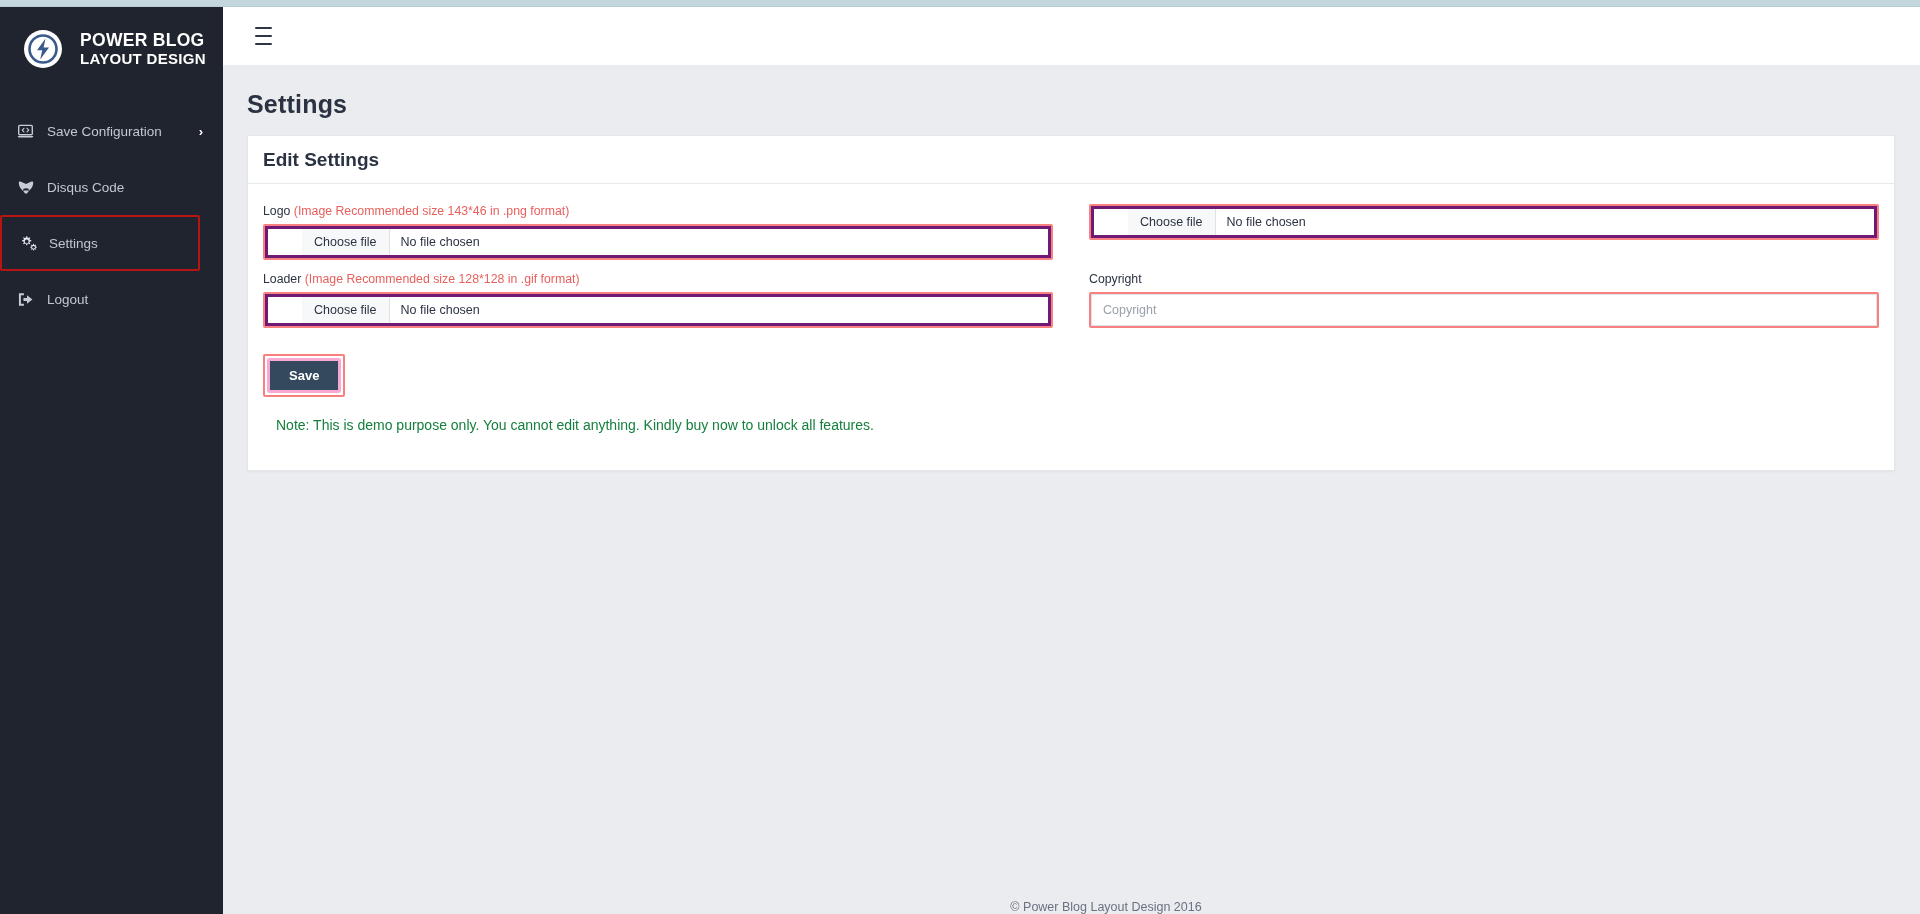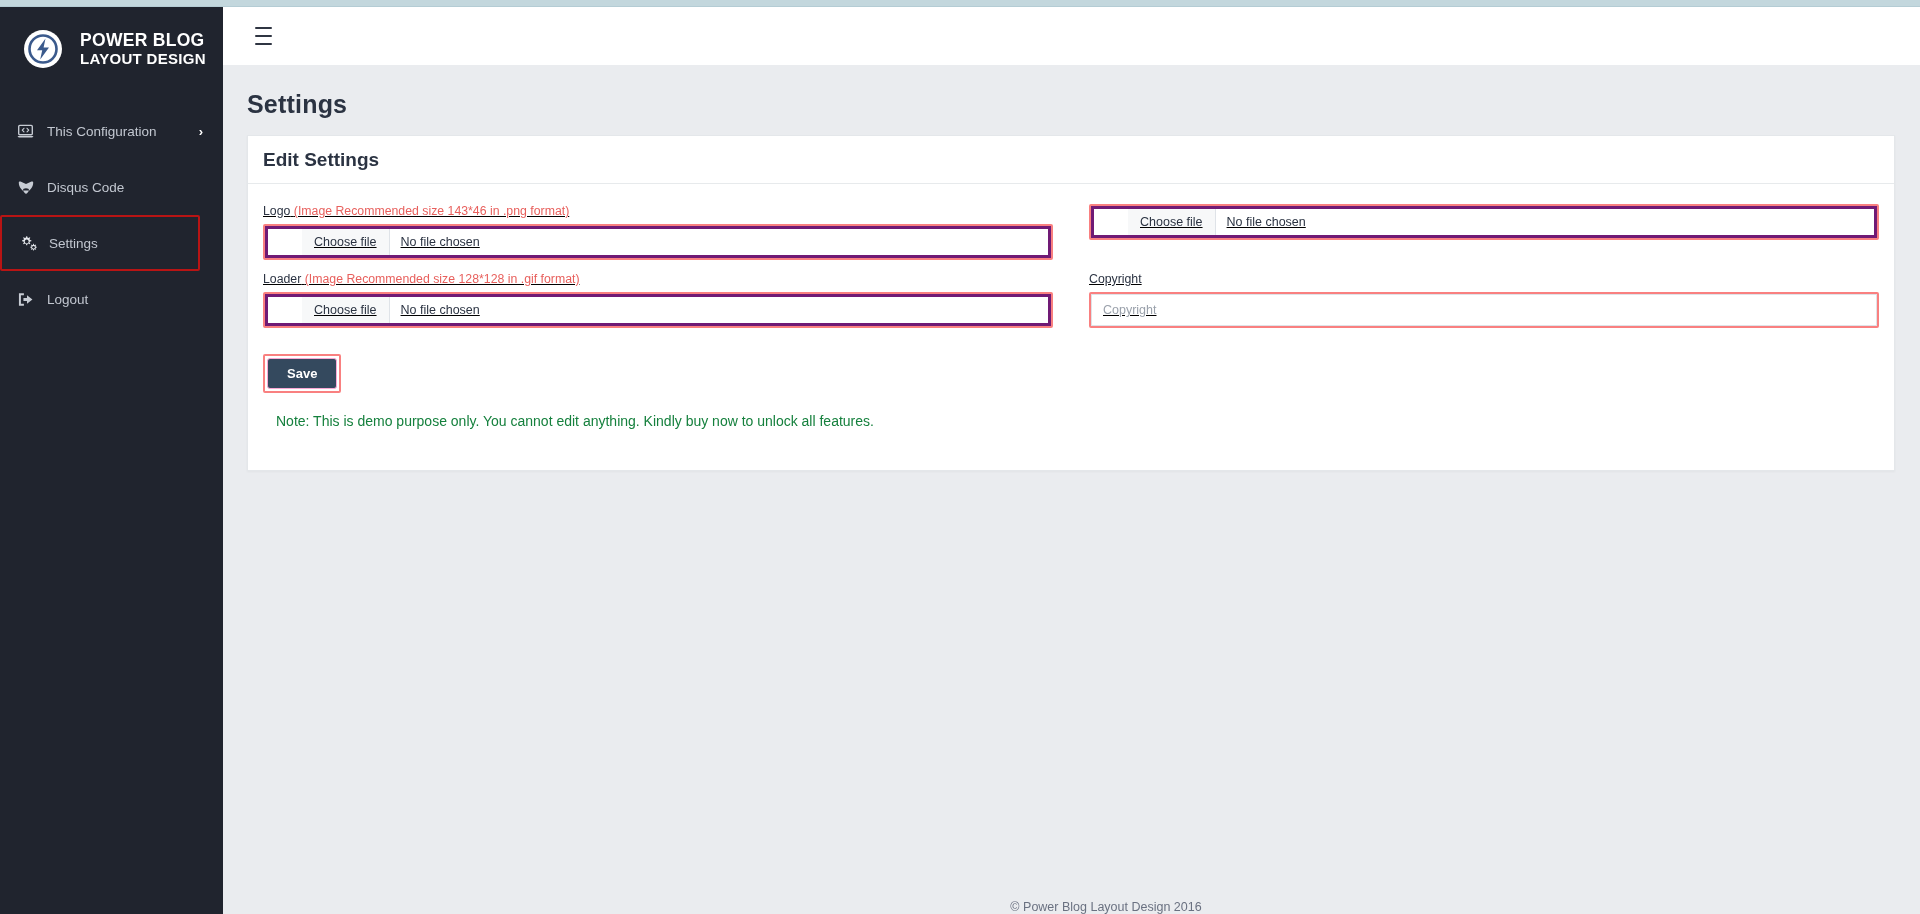--- a/index.html
+++ b/index.html
@@ -122,21 +122,21 @@
     height: 48px;
     display: flex; align-items: center;
     padding-left: 15px;
     border-bottom: 1px solid #e7eaec;
     font-size: 19px;
     font-weight: bold;
     color: #2b3342;
   }
   #card-body { padding: 20px 15px 10px 15px; }
 
-  .form-row { display: flex; gap: 36px; text-decoration: underline; }
+  .form-row { display: flex; gap: 36px; }
   .form-col { flex: 1 1 0; min-width: 0; margin-bottom: 12px; }
 
   .field-label {
     display: block;
     font-size: 12.3px;
     margin-bottom: 6px;
     color: #2b3342;
   }
   .field-label .hint { color: #e8605d; }
 
@@ -187,21 +187,21 @@
 
   #save-wrap {
     display: inline-block;
     border: 2px solid #f98080;
     border-radius: 2px;
     margin: 14px 0 0 0;
   }
   #save-button {
     display: block;
     background: #34495e;
-    border: 1px solid #f9a8d4;
+    border: 3px solid #f9a8d4;
     color: #ffffff;
     font-family: "Liberation Sans", sans-serif;
     font-size: 13px;
     font-weight: bold;
     padding: 7px 19px;
     border-radius: 3px;
     cursor: pointer;
     margin: 2px;
   }
 
@@ -245,21 +245,21 @@
   <ul class="nav-list">
 
     <li class="nav-item">
       <span class="nav-ico">
         <svg width="17" height="15" viewBox="0 0 20 16" aria-hidden="true">
           <rect x="2" y="0.8" width="16" height="11" rx="1.3" fill="none" stroke="#c7ccd4" stroke-width="1.6"></rect>
           <path d="M0.6 13.2 H19.4 L18 15.2 H2 Z" fill="#c7ccd4"></path>
           <path d="M8.2 4.2 L6.2 6.3 L8.2 8.4 M11.8 4.2 L13.8 6.3 L11.8 8.4" fill="none" stroke="#c7ccd4" stroke-width="1.3" stroke-linecap="round" stroke-linejoin="round"></path>
         </svg>
       </span>
-      <span class="nav-label">This Configuration</span>
+      <span class="nav-label">Save Configuration</span>
       <span class="nav-caret">›</span>
     </li>
 
     <li class="nav-item">
       <span class="nav-ico">
         <svg width="18" height="15" viewBox="0 0 20 16" aria-hidden="true">
           <path d="M2 2.5 C2 1.2 3.3 1 4.5 1.6 L10 4.2 L15.5 1.6 C16.7 1 18 1.2 18 2.5 C18 7.5 14.6 11.8 10 13.6 C5.4 11.8 2 7.5 2 2.5 Z" fill="#c7ccd4"></path>
           <ellipse cx="10" cy="11.5" rx="3.4" ry="2.6" fill="#20242e"></ellipse>
           <path d="M6.7 11.2 C7.8 13.4 8.9 14.4 10 15 C11.1 14.4 12.2 13.4 13.3 11.2 Z" fill="#c7ccd4"></path>
         </svg>

